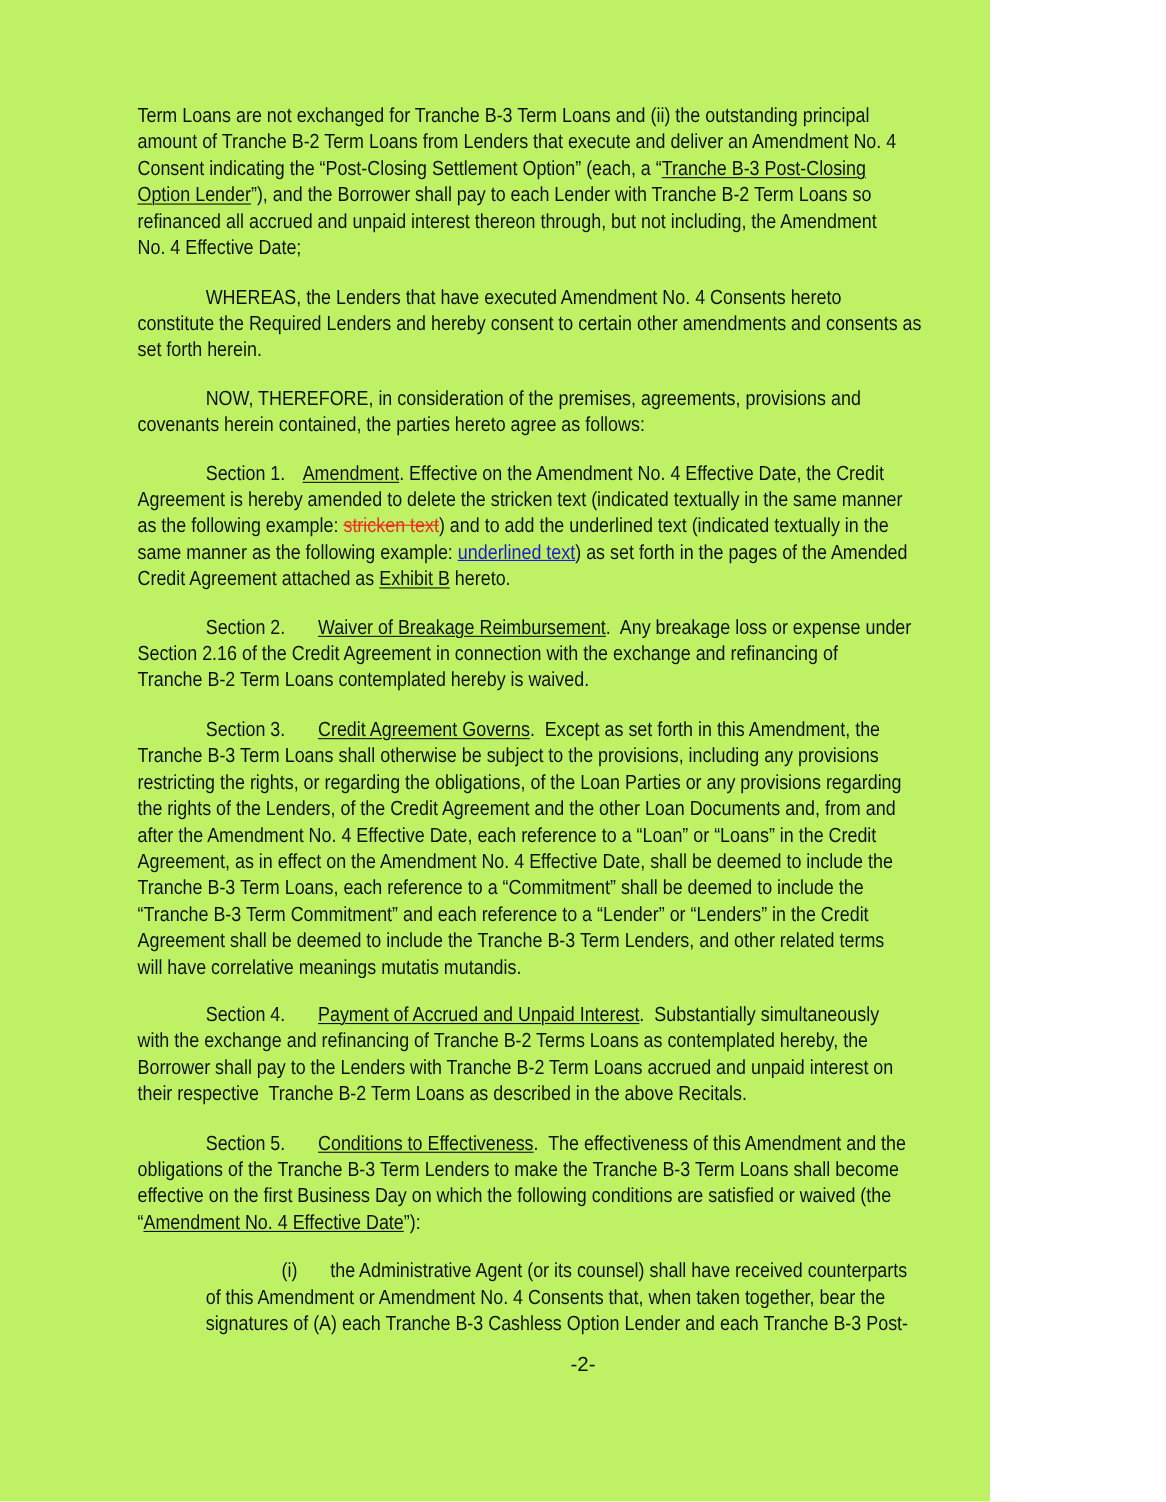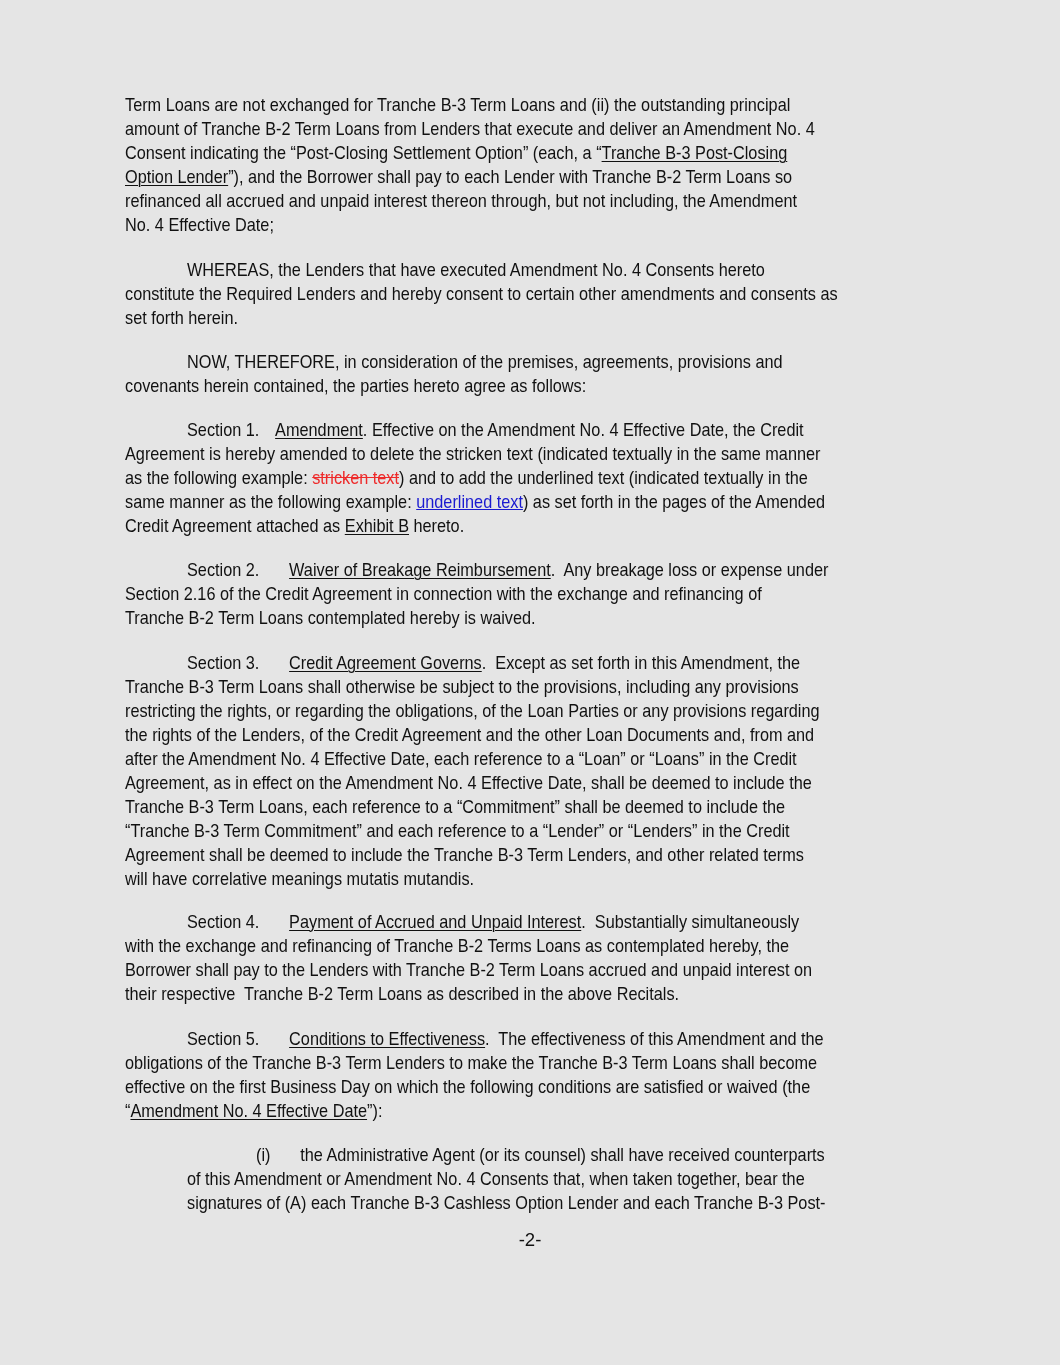--- a/index.html
+++ b/index.html
@@ -1,18 +1,18 @@
 <!DOCTYPE html>
 <html><head>
 <meta charset="utf-8">
 <style>
   html, body { margin: 0; padding: 0; background: #ffffff; }
   body { width: 1060px; height: 1365px; position: relative; overflow: hidden; }
   .page {
-    position: absolute; left: 0; top: 0; width: 1060px; height: 1365px; background: #e5e5e5;
+    position: absolute; left: 0; top: 0; width: 900px; height: 1365px; background: #bef264;
     font-family: "Liberation Sans", sans-serif; color: #111;
   }
   .line {
     position: absolute; left: 125px; white-space: pre; font-size: 18.6px; line-height: 24px;
     transform-origin: 0 0; transform: scaleX(0.875); letter-spacing: 0;
   }
   .indent1 { left: 187px; }
   .indent2 { left: 187px; }
   .u { text-decoration: underline; text-underline-offset: 2px; text-decoration-thickness: 1px; }
   .strike { color: #ee2a2a; text-decoration: line-through; text-decoration-color: #ee2a2a; }

